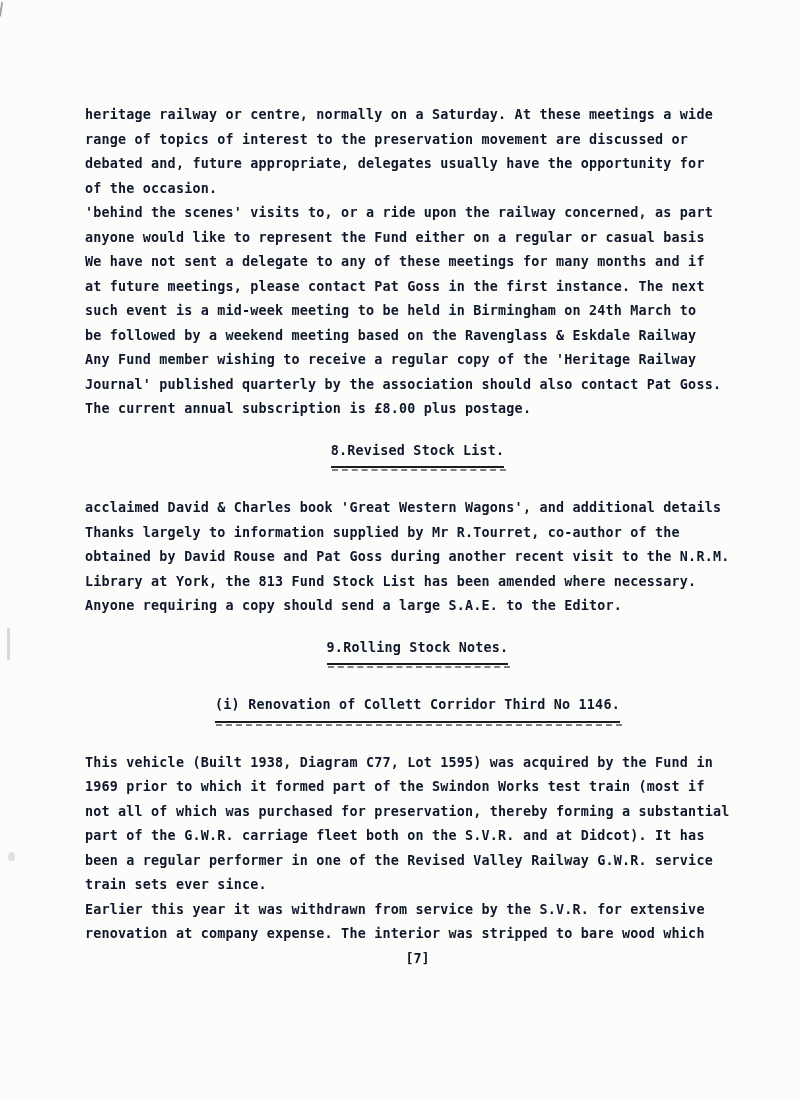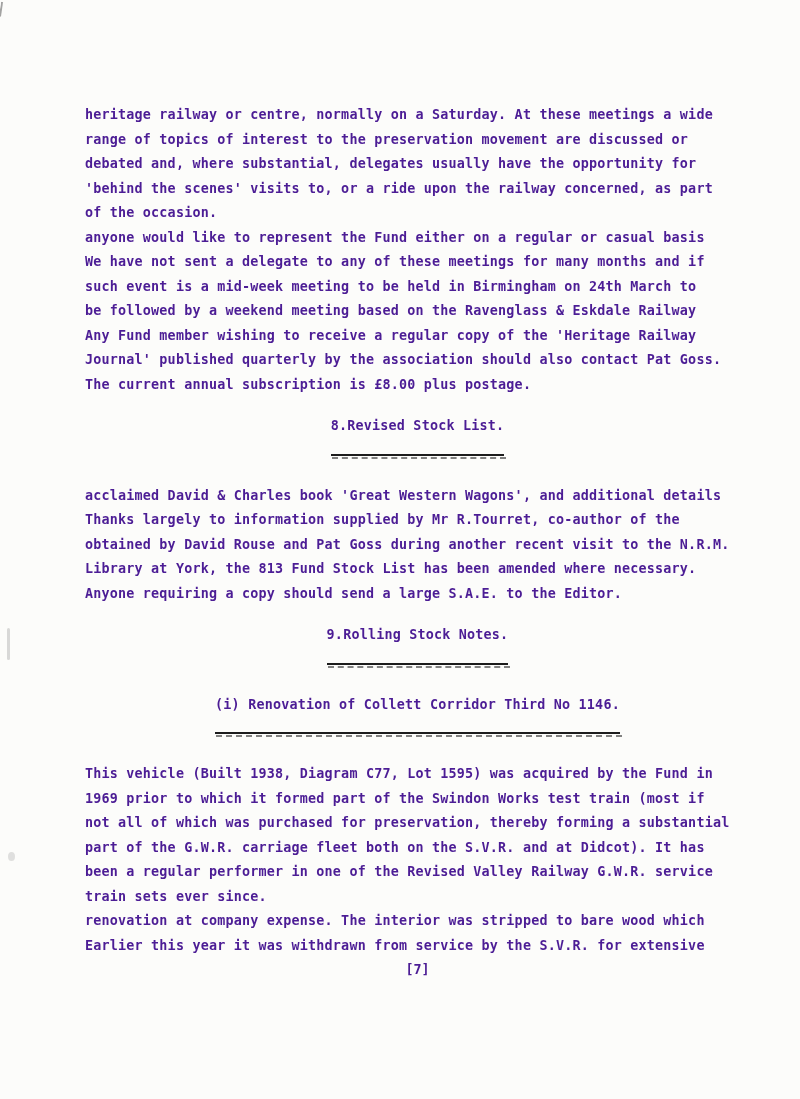--- a/index.html
+++ b/index.html
@@ -6,21 +6,21 @@
   body { background: #d9d9d9; }
   .page {
     position: relative;
     width: 800px;
     height: 1099px;
     margin: 0 auto;
     background: #fcfcfa;
     overflow: hidden;
     font-family: "DejaVu Sans Mono", "Liberation Mono", monospace;
     font-weight: 700;
-    color: #4c1d95;
+    color: #0f172a;
   }
   .content {
     position: absolute;
     left: 85px;
     top: 103px;
     right: 50px;
   }
   .para { margin: 0; }
   .para .line {
     font-size: 13.4px;
@@ -33,21 +33,21 @@
     font-size: 13.4px;
     line-height: 24.5px;
     margin: 17px 0 28px;
     letter-spacing: 0.2px;
   }
   .heading + .heading { margin-top: 10px; }
   .heading-text {
     position: relative;
     display: inline-block;
     border-bottom: 2px solid #1c1c1c;
-    padding-bottom: 15px;
+    padding-bottom: 3px;
   }
   .heading-text::after {
     content: "";
     position: absolute;
     left: 1px;
     right: -2px;
     bottom: -5px;
     border-top: 2px dashed rgba(28,28,28,0.55);
   }
   .footer {
@@ -81,25 +81,26 @@
 <div class="page">
   <div class="artifact artifact-corner"></div>
   <div class="artifact artifact-edge-1"></div>
   <div class="artifact artifact-edge-2"></div>
 
   <div class="content">
 
   <div class="para">
         <div class="line">heritage railway or centre, normally on a Saturday. At these meetings a wide</div>
         <div class="line">range of topics of interest to the preservation movement are discussed or</div>
-        <div class="line">debated and, where substantial, delegates usually have the opportunity for</div>
+        <div class="line">debated and, future appropriate, delegates usually have the opportunity for</div>
+        <div class="line">of the occasion.</div>
         <div class="line">'behind the scenes' visits to, or a ride upon the railway concerned, as part</div>
-        <div class="line">of the occasion.</div>
         <div class="line">anyone would like to represent the Fund either on a regular or casual basis</div>
         <div class="line">We have not sent a delegate to any of these meetings for many months and if</div>
+        <div class="line">at future meetings, please contact Pat Goss in the first instance. The next</div>
         <div class="line">such event is a mid-week meeting to be held in Birmingham on 24th March to</div>
         <div class="line">be followed by a weekend meeting based on the Ravenglass &amp; Eskdale Railway</div>
         <div class="line">Any Fund member wishing to receive a regular copy of the 'Heritage Railway</div>
         <div class="line">Journal' published quarterly by the association should also contact Pat Goss.</div>
         <div class="line">The current annual subscription is £8.00 plus postage.</div>
       </div>
       <div class="heading"><span class="heading-text">8.Revised Stock List.</span></div>
       <div class="para">
         <div class="line">acclaimed David &amp; Charles book 'Great Western Wagons', and additional details</div>
         <div class="line">Thanks largely to information supplied by Mr R.Tourret, co-author of the</div>
@@ -109,18 +110,18 @@
       </div>
       <div class="heading"><span class="heading-text">9.Rolling Stock Notes.</span></div>
       <div class="heading"><span class="heading-text">(i) Renovation of Collett Corridor Third No 1146.</span></div>
       <div class="para">
         <div class="line">This vehicle (Built 1938, Diagram C77, Lot 1595) was acquired by the Fund in</div>
         <div class="line">1969 prior to which it formed part of the Swindon Works test train (most if</div>
         <div class="line">not all of which was purchased for preservation, thereby forming a substantial</div>
         <div class="line">part of the G.W.R. carriage fleet both on the S.V.R. and at Didcot). It has</div>
         <div class="line">been a regular performer in one of the Revised Valley Railway G.W.R. service</div>
         <div class="line">train sets ever since.</div>
+        <div class="line">Earlier this year it was withdrawn from service by the S.V.R. for extensive</div>
         <div class="line">renovation at company expense. The interior was stripped to bare wood which</div>
-        <div class="line">Earlier this year it was withdrawn from service by the S.V.R. for extensive</div>
       </div>
       <div class="footer">[7]</div>
     </div>
 </div>
 
 </body></html>

